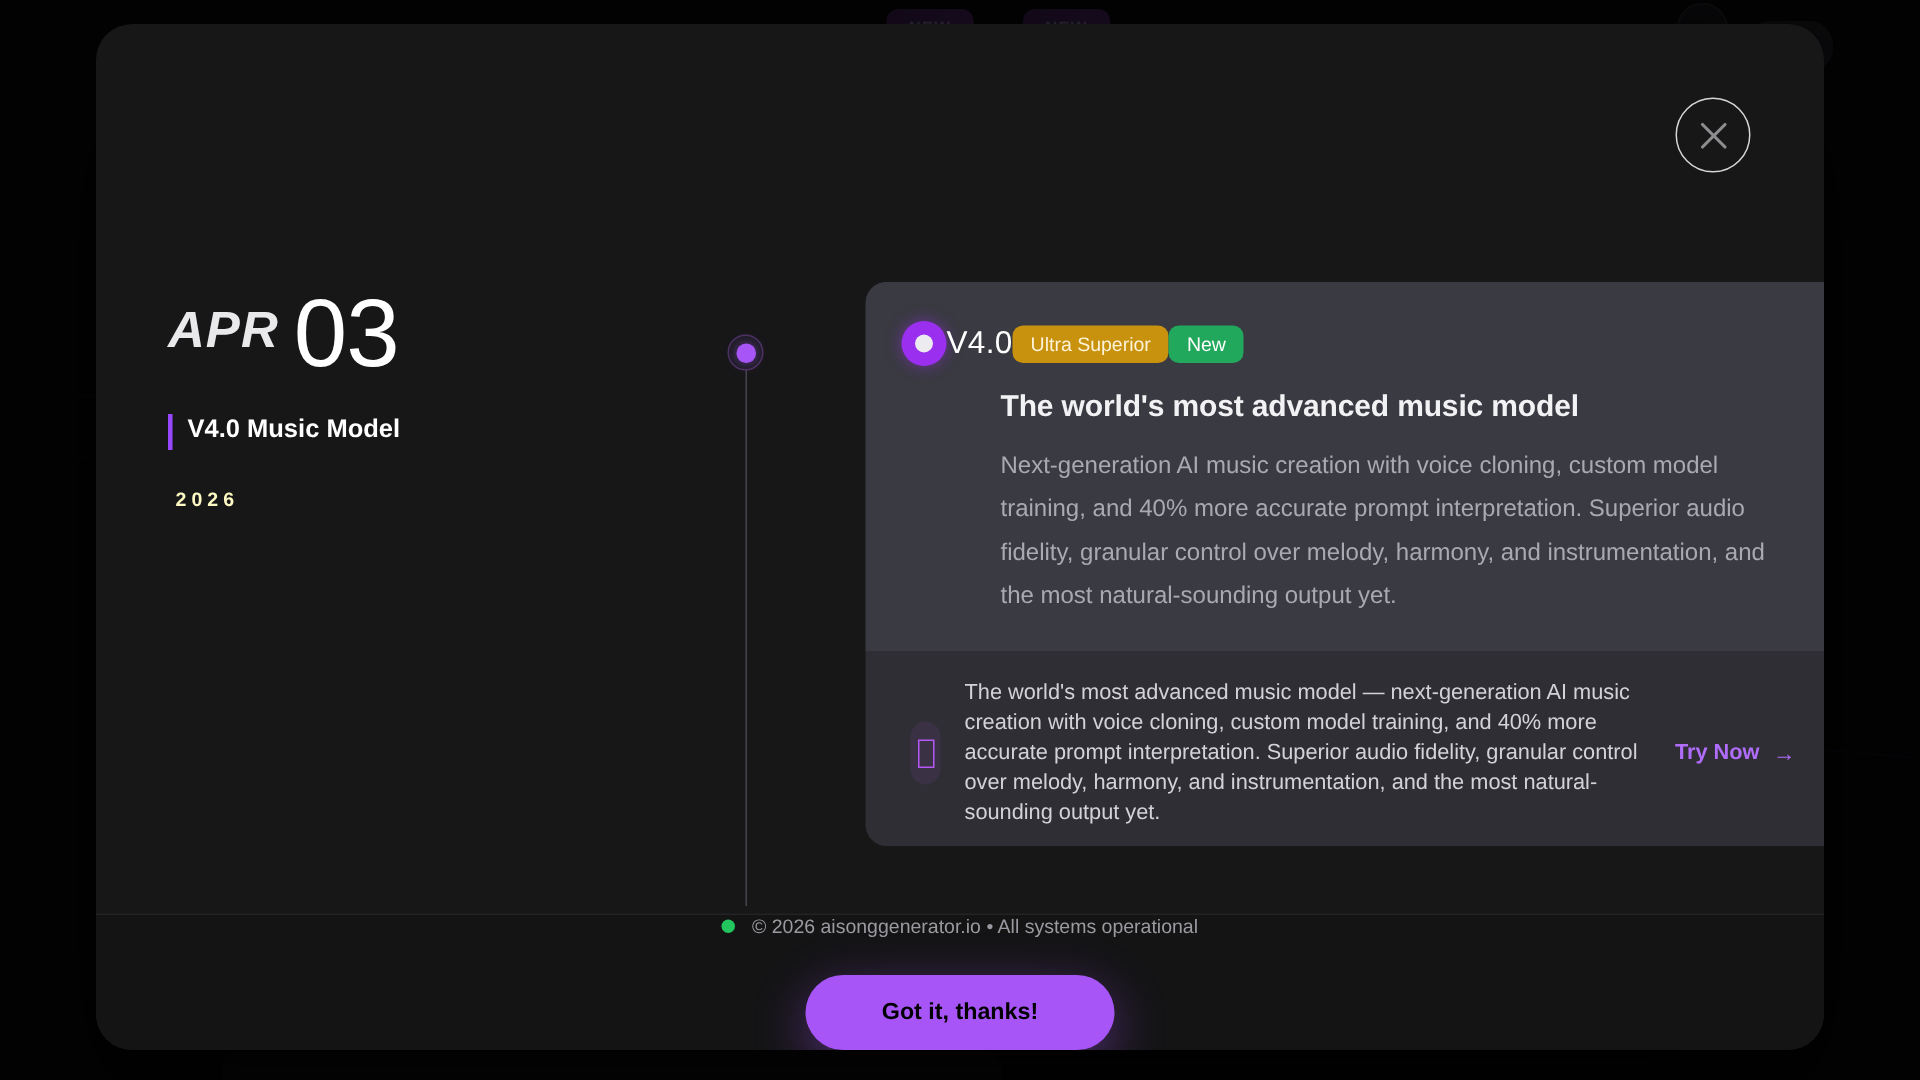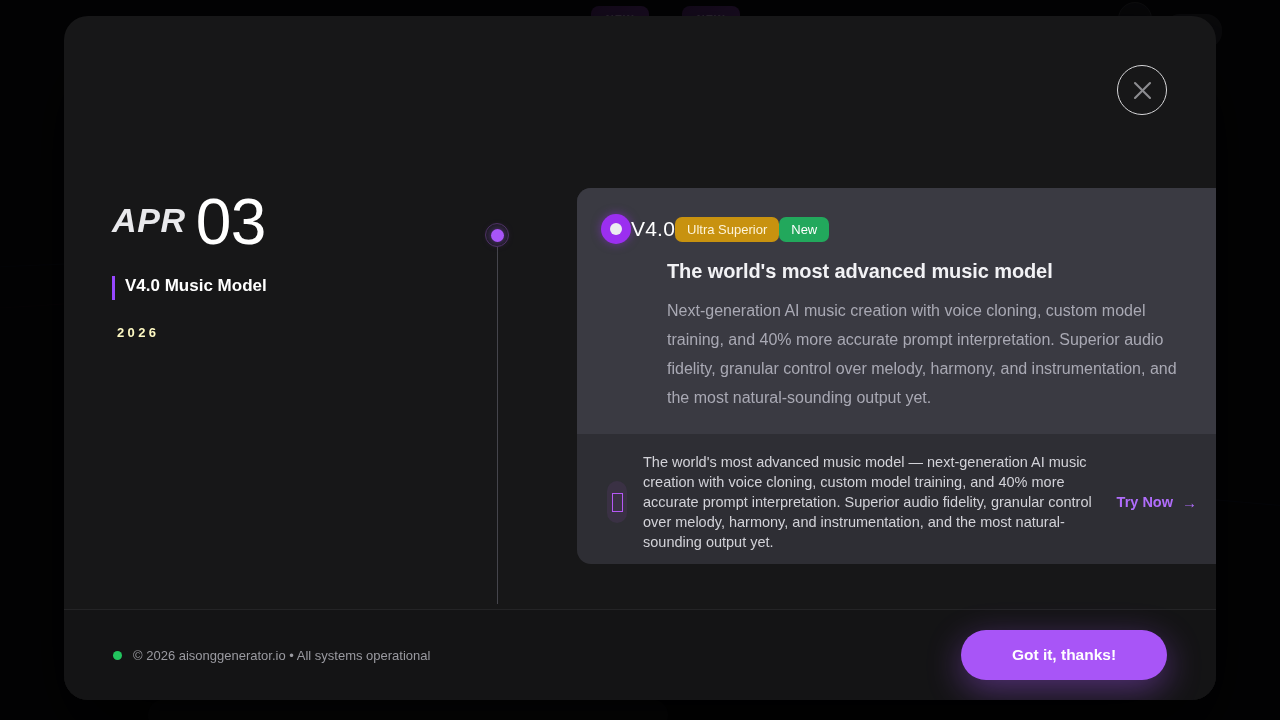--- a/index.html
+++ b/index.html
@@ -149,27 +149,28 @@
     font-size:14.5px; font-weight:700; color:#b06dfb; padding-right:10px;
   }
   .try-now .arrow { font-size:15px; line-height:1; color:#b06dfb; }
 
   
   .footer {
     position:absolute; left:0; right:0; bottom:0; height:91px;
     background:#141415; border-top:1px solid #242426;
     display:flex; align-items:center; justify-content:space-between;
     padding:0 49px;
+    flex-direction:column;
   }
   .foot-left { display:flex; align-items:center; gap:11px; }
   .status-dot { width:9px; height:9px; border-radius:50%; background:#22c55e; display:block; }
   .foot-text { font-size:13px; color:#9a9aa0; }
   .cta {
     width:206px; height:50px; border-radius:25px; border:none; cursor:pointer;
-    background:#a855f7; color:#ffffff; font-size:15.5px; font-weight:700;
+    background:#a855f7; color:#000000; font-size:15.5px; font-weight:700;
     font-family:"Liberation Sans", sans-serif;
     box-shadow:0 10px 34px rgba(168,85,247,.42);
   }
 </style>
 </head>
 <body>
 
 <div id="page-bg">
   <div class="bg-line blue" style="left:-40px; top:268px; width:760px; transform:rotate(-2.4deg);"></div>
   <div class="bg-line red" style="left:-40px; top:310px; width:700px; transform:rotate(-3.6deg);"></div>

